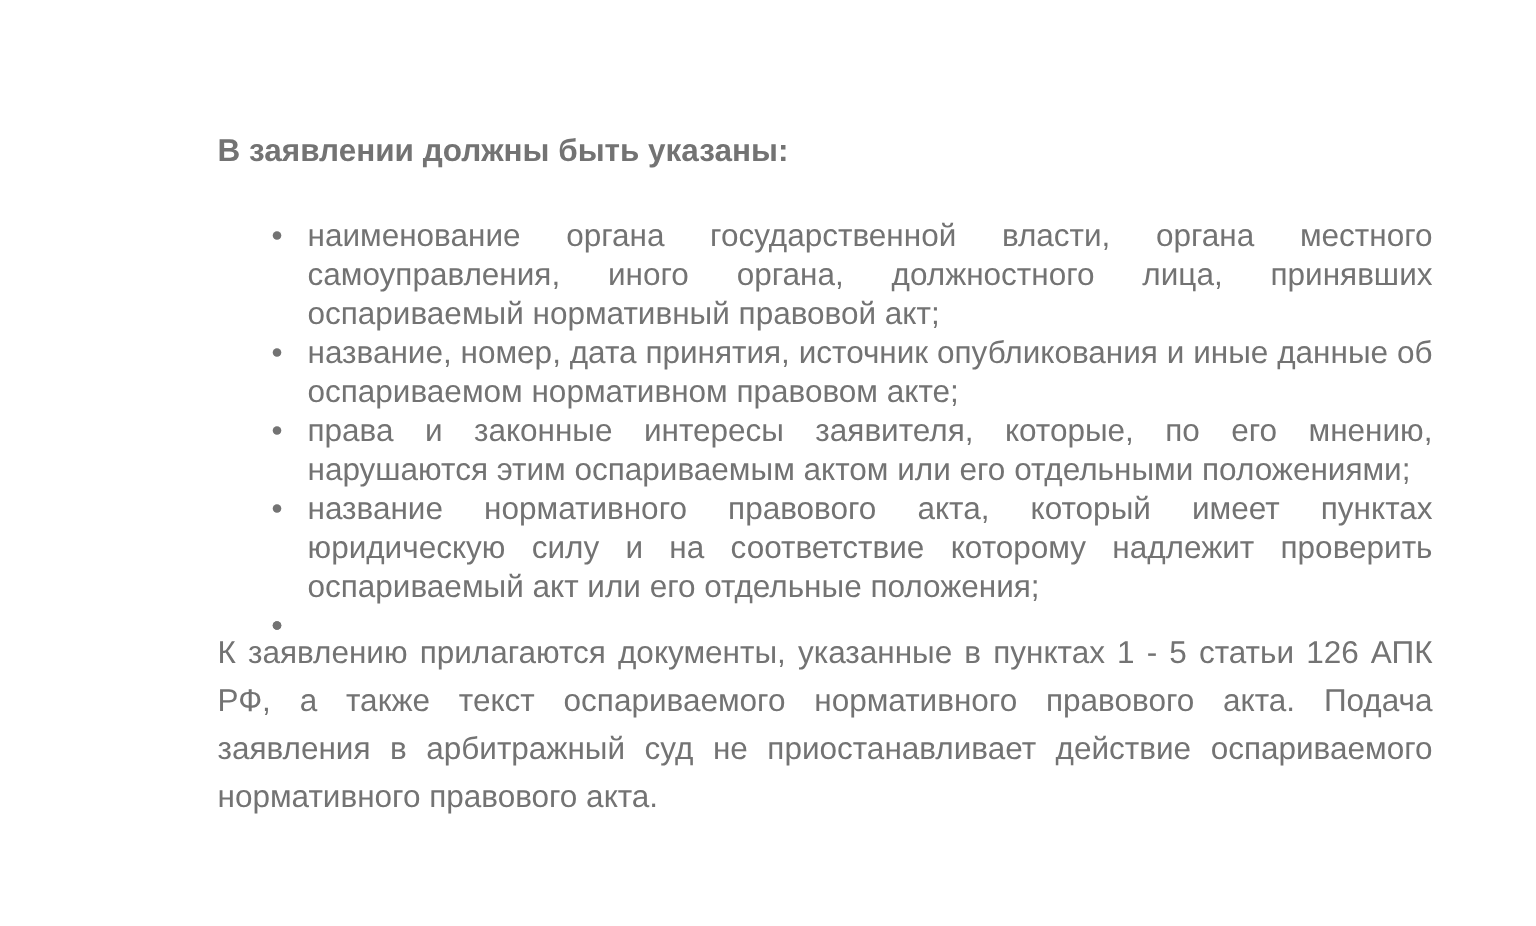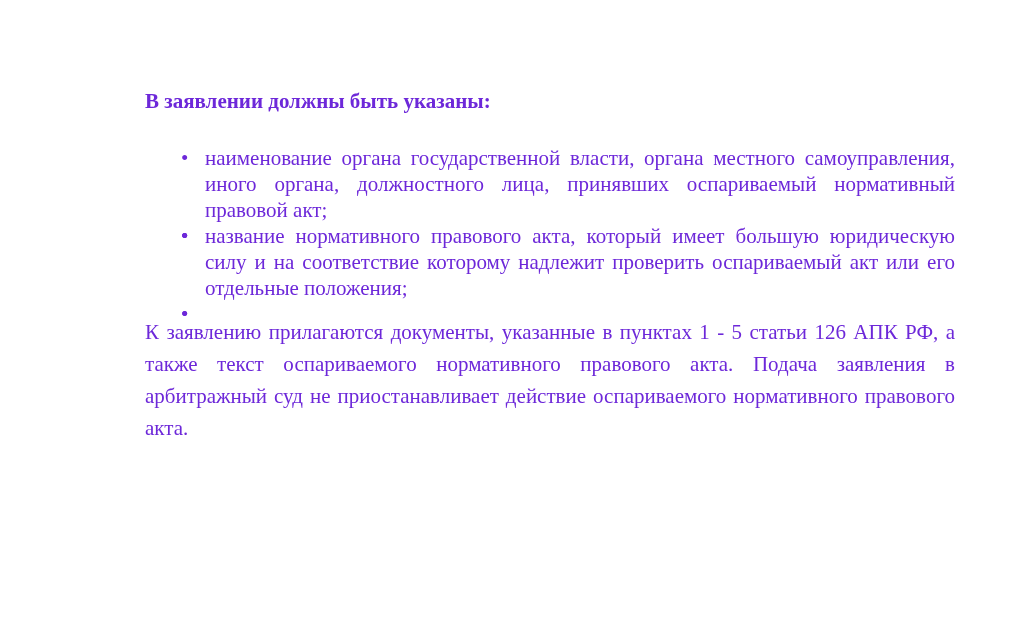--- a/index.html
+++ b/index.html
@@ -4,22 +4,22 @@
 <style>
   html, body {
     margin: 0;
     padding: 0;
   }
   .page {
     position: relative;
     width: 1024px;
     height: 617px;
     background: #ffffff;
-    color: #6d28d9;
-    font-family: Liberation Serif, serif;
+    color: #737373;
+    font-family: Liberation Sans, sans-serif;
     overflow: hidden;
   }
   .content {
     position: absolute;
     left: 145px;
     top: 0;
     width: 810px;
   }
   .heading {
     margin: 88px 0 0 0;
@@ -62,27 +62,29 @@
 
     <h1 class="heading">В заявлении должны быть указаны:</h1>
 
     <ul class="bullet-list">
       <li>
         <span class="bullet">•</span>
         <span class="li-text">наименование органа государственной власти, органа местного самоуправления, иного органа, должностного лица, принявших оспариваемый нормативный правовой акт;</span>
       </li>
       <li>
         <span class="bullet">•</span>
+        <span class="li-text">название, номер, дата принятия, источник опубликования и иные данные об оспариваемом нормативном правовом акте;</span>
       </li>
       <li>
         <span class="bullet">•</span>
+        <span class="li-text">права и законные интересы заявителя, которые, по его мнению, нарушаются этим оспариваемым актом или его отдельными положениями;</span>
       </li>
       <li>
         <span class="bullet">•</span>
-        <span class="li-text">название нормативного правового акта, который имеет большую юридическую силу и на соответствие которому надлежит проверить оспариваемый акт или его отдельные положения;</span>
+        <span class="li-text">название нормативного правового акта, который имеет пунктах юридическую силу и на соответствие которому надлежит проверить оспариваемый акт или его отдельные положения;</span>
       </li>
       <li>
         <span class="bullet">•</span>
       </li>
       <li>
         <span class="bullet">•</span>
       </li>
     </ul>
 
     <p class="paragraph">К заявлению прилагаются документы, указанные в пунктах 1 - 5 статьи 126 АПК РФ, а также текст оспариваемого нормативного правового акта. Подача заявления в арбитражный суд не приостанавливает действие оспариваемого нормативного правового акта.</p>

